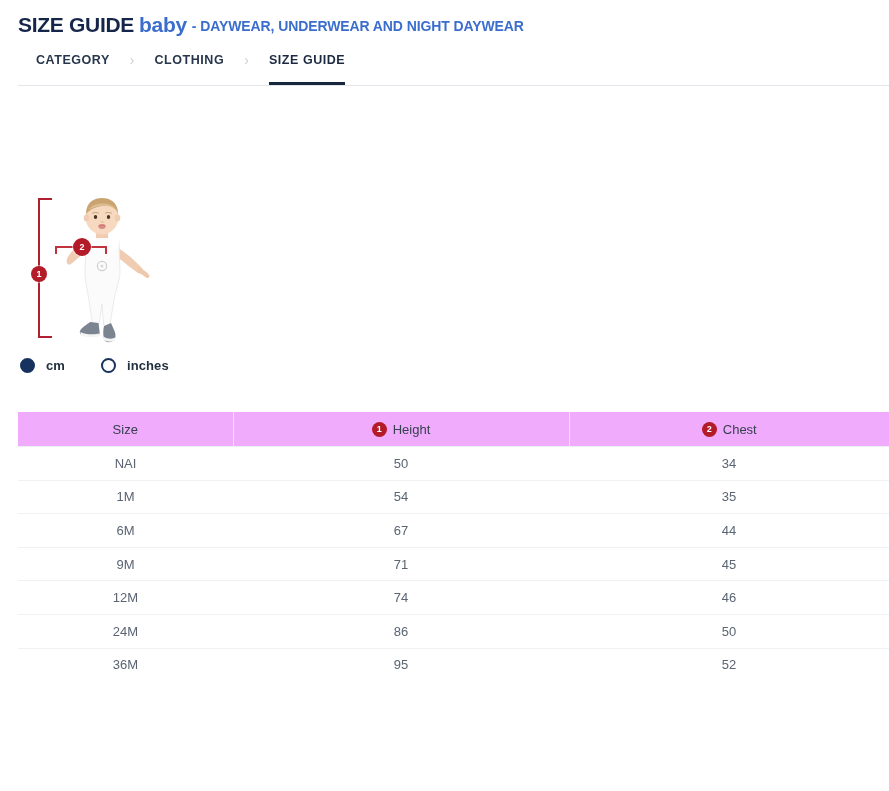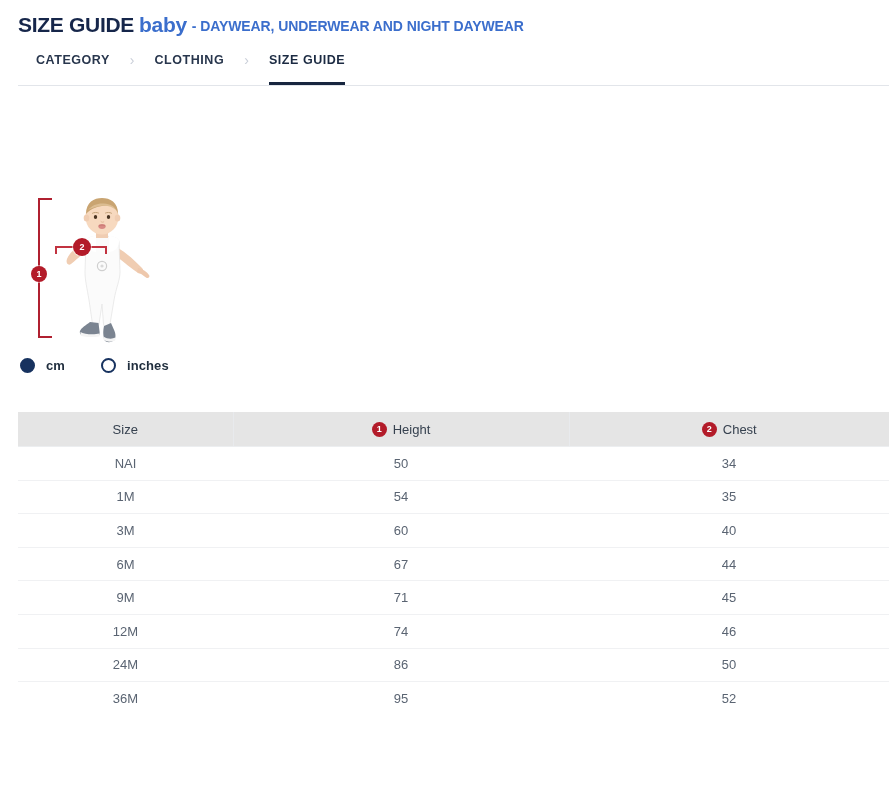--- a/index.html
+++ b/index.html
@@ -213,21 +213,21 @@
   .size-table {
     position: absolute;
     left: 18px;
     top: 412px;
     right: 0px;
     border-collapse: collapse;
     width: 871px;
     table-layout: fixed;
   }
   .size-table thead th {
-    background: #e5e5e5;
+    background: #f0abfc;
     height: 34px;
     font-size: 13px;
     font-weight: 400;
     color: #36414f;
     text-align: center;
     border-right: 1px solid #e8eaed;
     border-bottom: 1px solid #eceef0;
     padding: 0;
     vertical-align: middle;
   }
@@ -381,25 +381,20 @@
       <td>NAI</td>
       <td>50</td>
       <td>34</td>
     </tr>
     <tr>
       <td>1M</td>
       <td>54</td>
       <td>35</td>
     </tr>
     <tr>
-      <td>3M</td>
-      <td>60</td>
-      <td>40</td>
-    </tr>
-    <tr>
       <td>6M</td>
       <td>67</td>
       <td>44</td>
     </tr>
     <tr>
       <td>9M</td>
       <td>71</td>
       <td>45</td>
     </tr>
     <tr>

